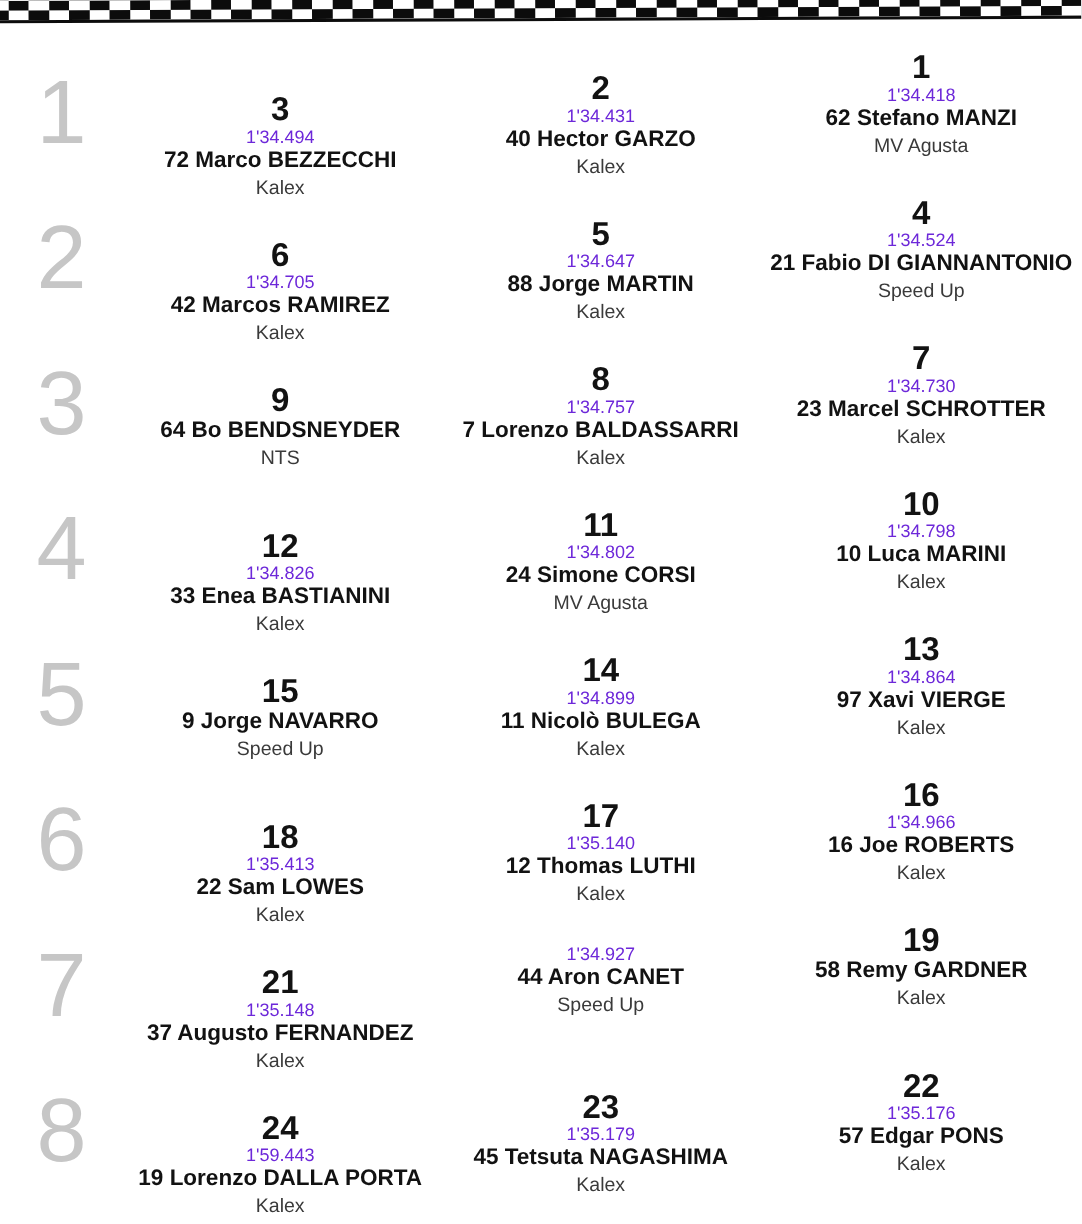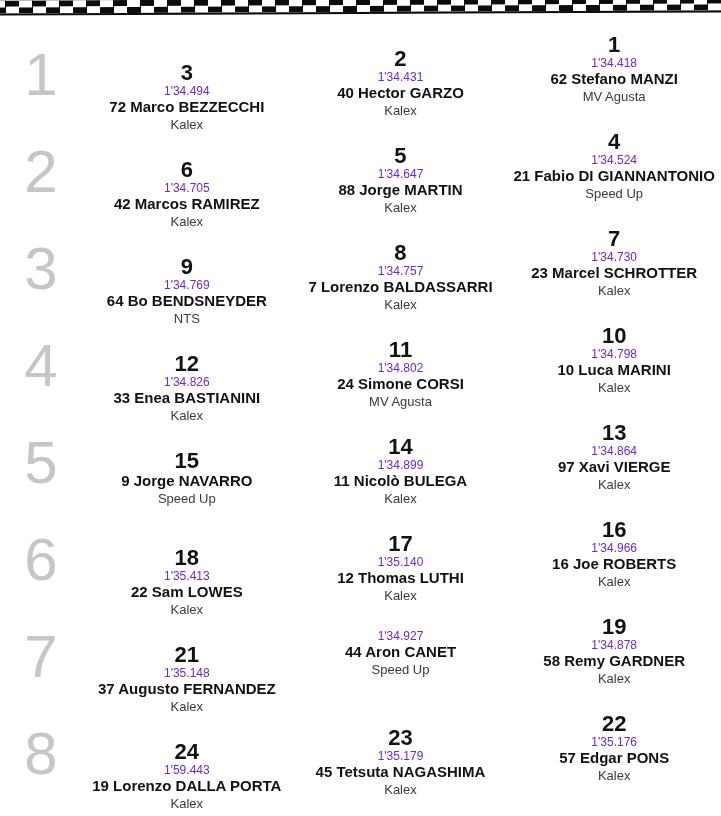--- a/index.html
+++ b/index.html
@@ -86,21 +86,20 @@
         <div class="time">1'34.524</div>
         <div class="rider">21 Fabio DI GIANNANTONIO</div>
         <div class="bike">Speed Up</div>
       </div>
     </div>
 
     <div class="row">
       <div class="rownum">3</div>
       <div class="cell left">
         <div class="pos">9</div>
-        <div class="time">1'34.769</div>
         <div class="rider">64 Bo BENDSNEYDER</div>
         <div class="bike">NTS</div>
       </div>
       <div class="cell mid">
         <div class="pos">8</div>
         <div class="time">1'34.757</div>
         <div class="rider">7 Lorenzo BALDASSARRI</div>
         <div class="bike">Kalex</div>
       </div>
       <div class="cell right">
@@ -184,21 +183,20 @@
         <div class="rider">37 Augusto FERNANDEZ</div>
         <div class="bike">Kalex</div>
       </div>
       <div class="cell mid">
         <div class="time">1'34.927</div>
         <div class="rider">44 Aron CANET</div>
         <div class="bike">Speed Up</div>
       </div>
       <div class="cell right">
         <div class="pos">19</div>
-        <div class="time">1'34.878</div>
         <div class="rider">58 Remy GARDNER</div>
         <div class="bike">Kalex</div>
       </div>
     </div>
 
     <div class="row">
       <div class="rownum">8</div>
       <div class="cell left">
         <div class="pos">24</div>
         <div class="time">1'59.443</div>

